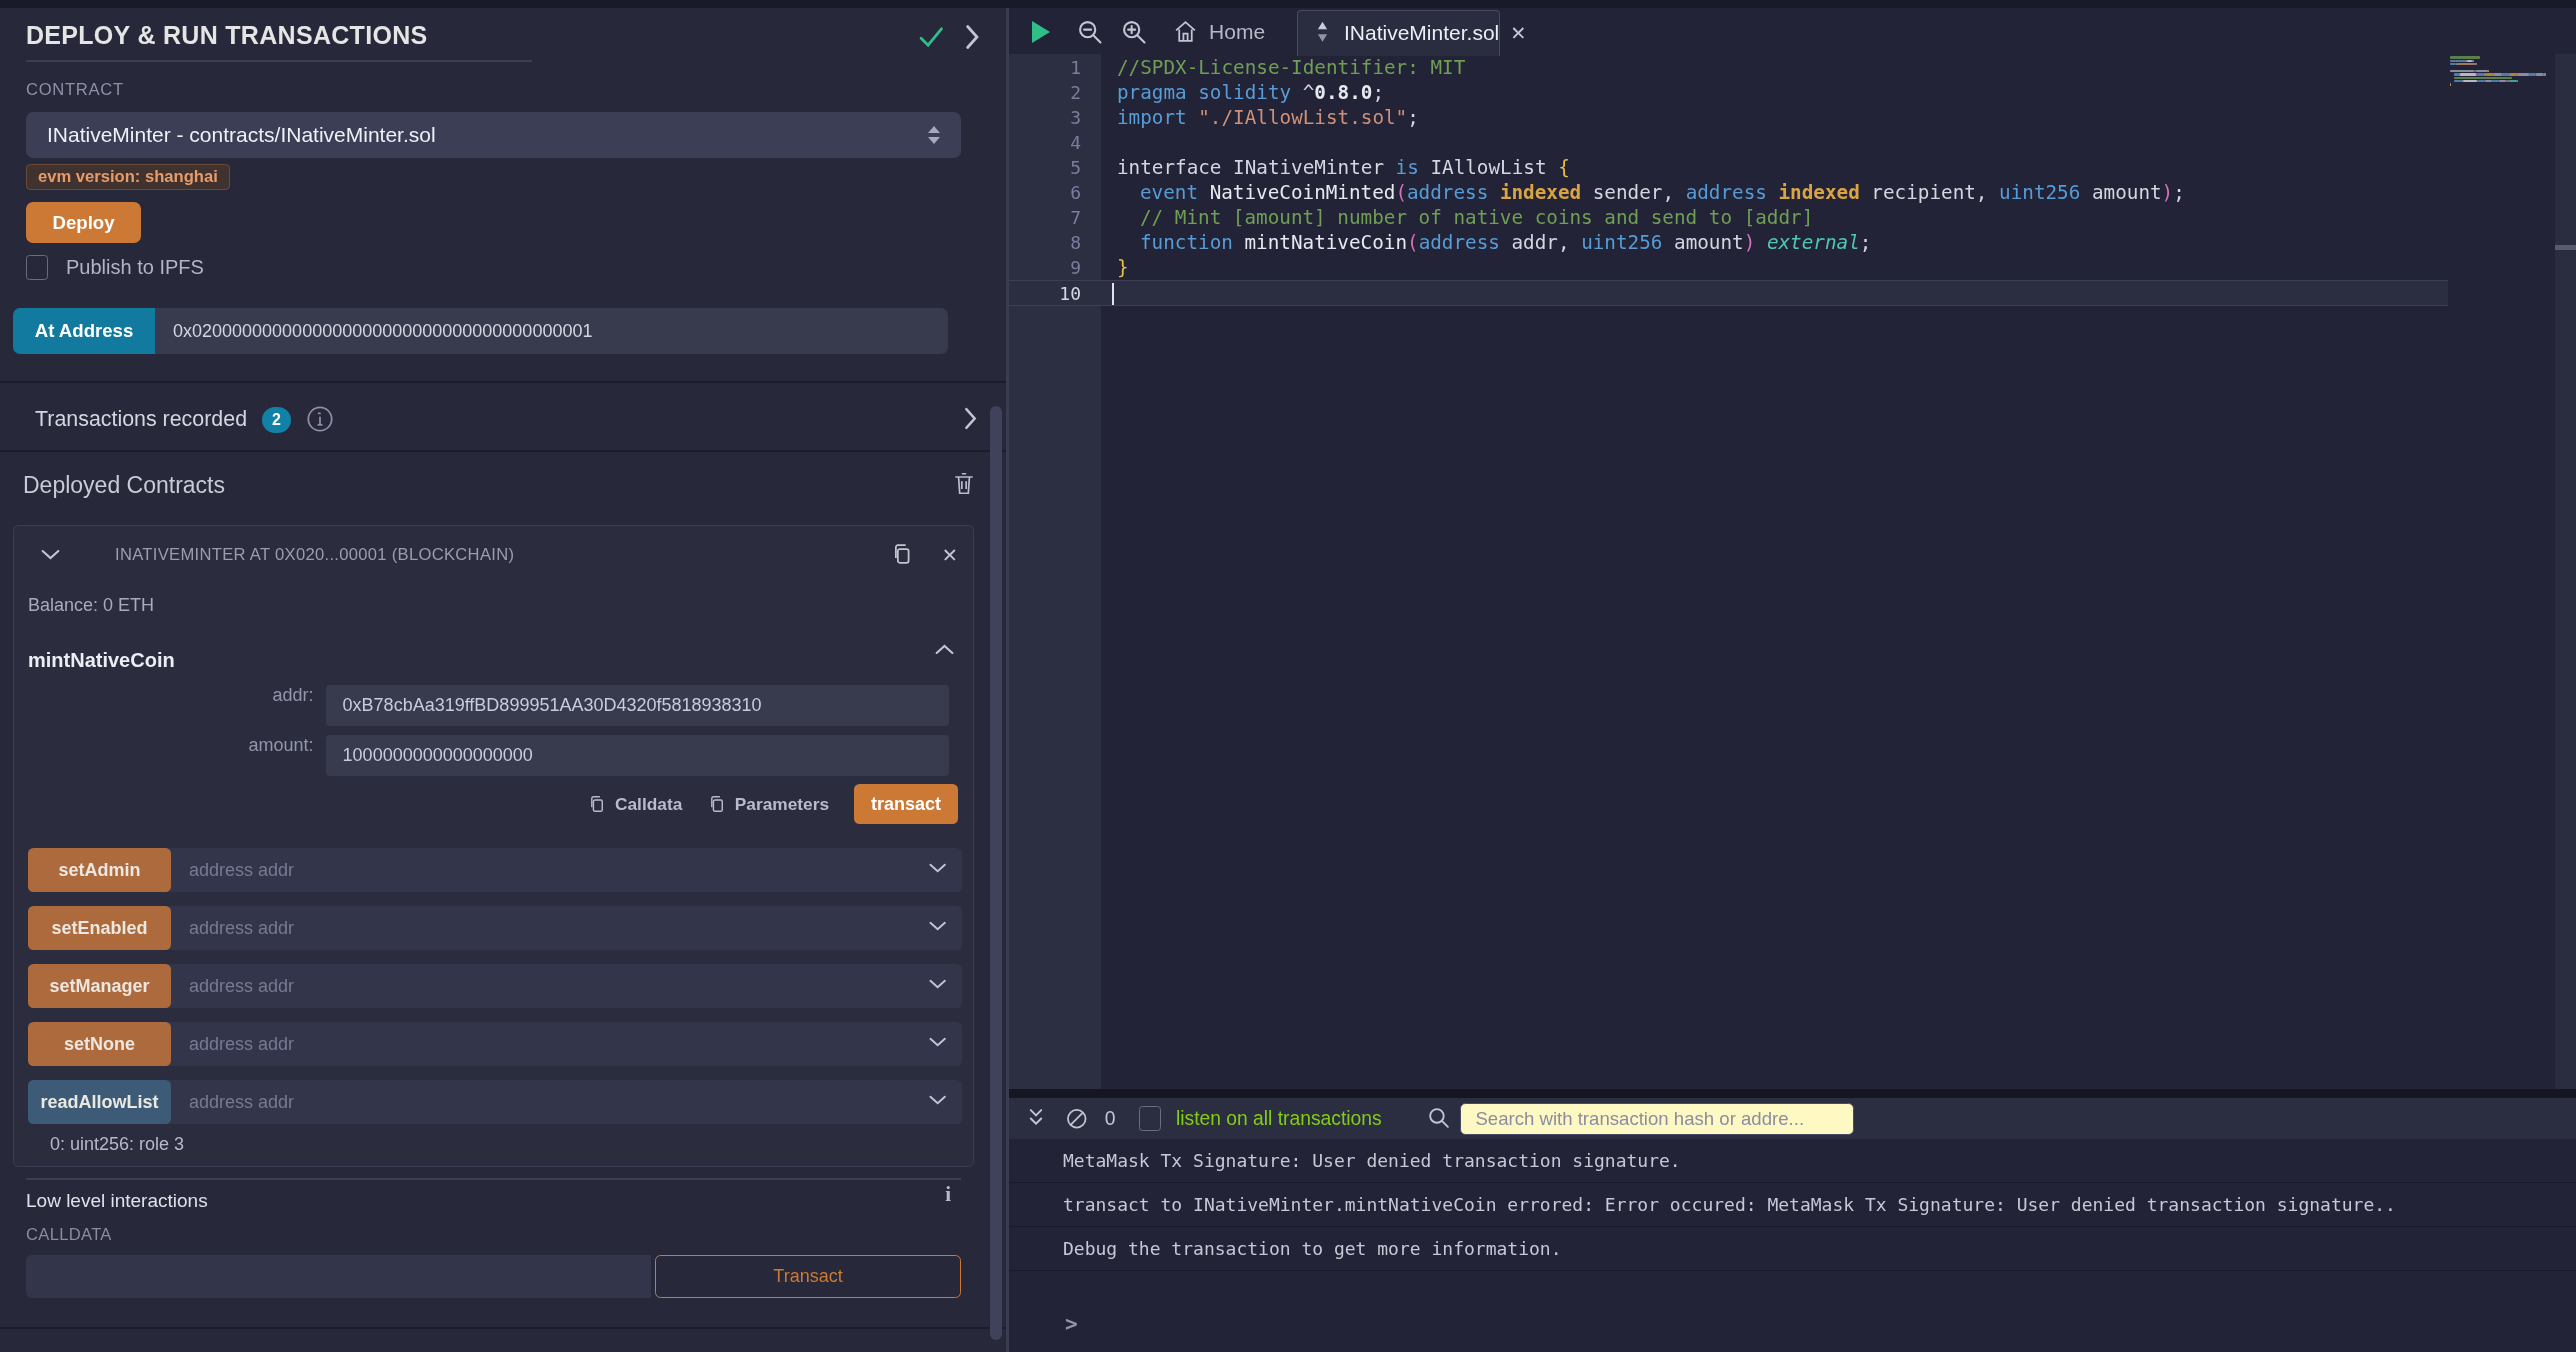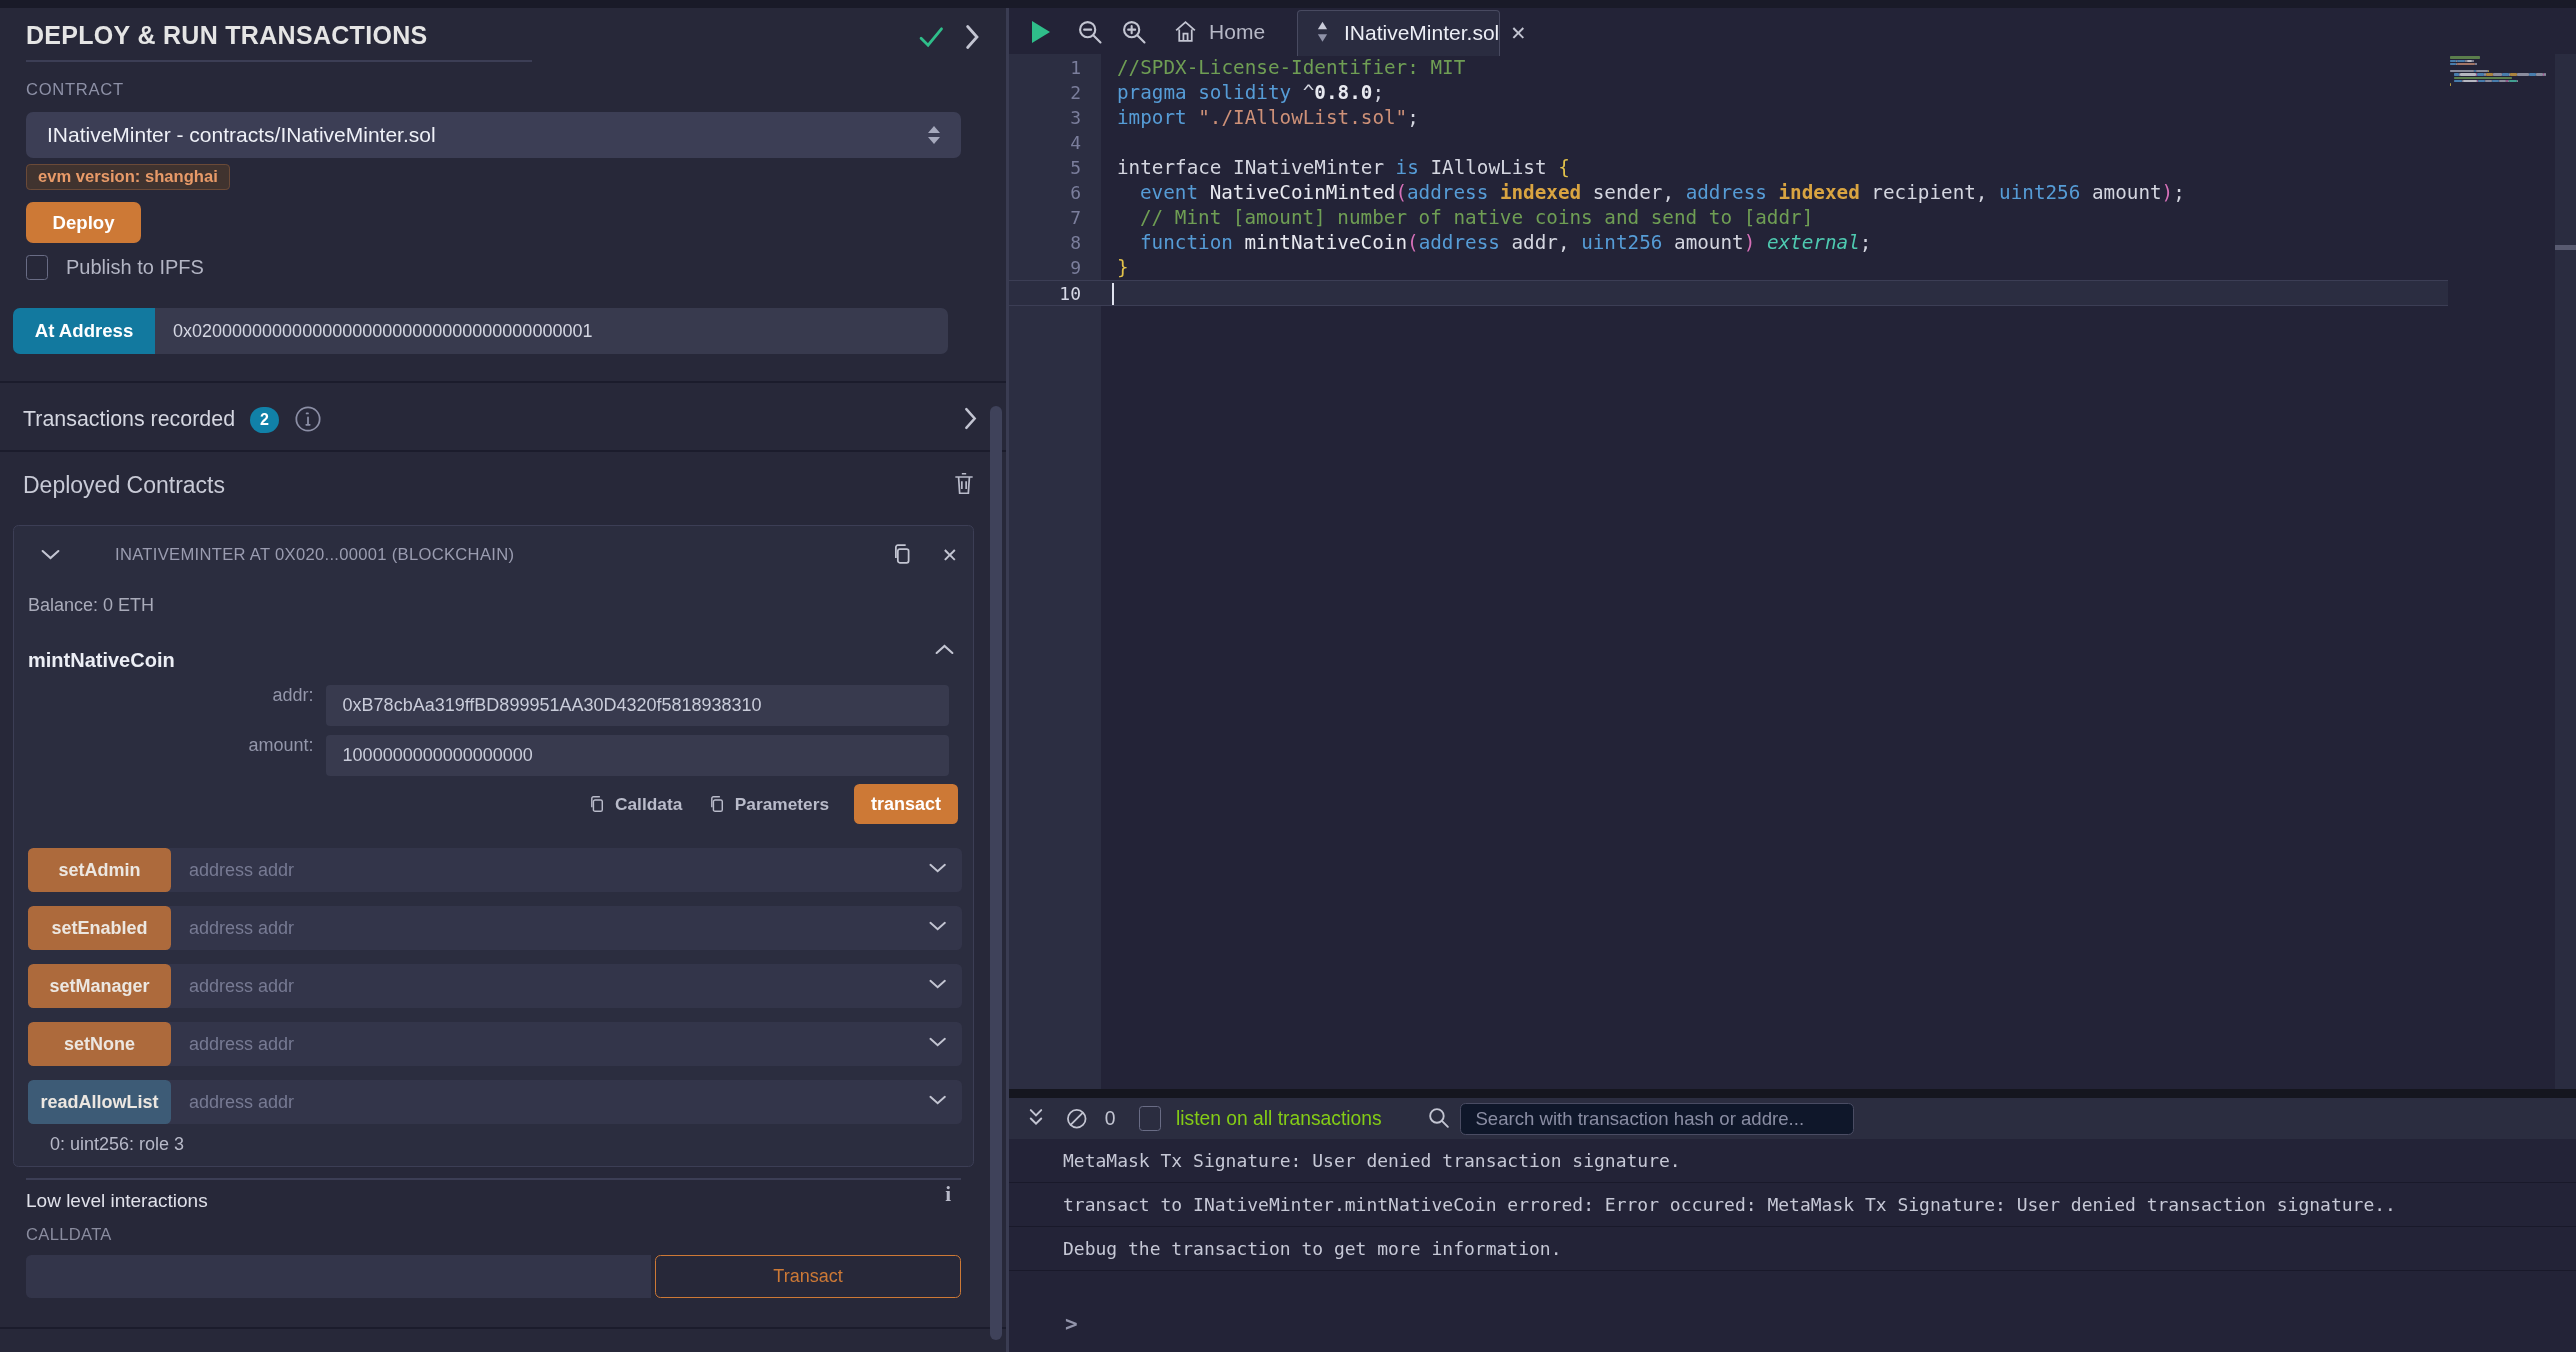--- a/index.html
+++ b/index.html
@@ -28,21 +28,21 @@
   .btn-deploy { position:absolute; left:26px; top:194px; width:115px; height:41px; background:#cd7936; border:none; border-radius:7px; color:#fff; font-size:18.6px; font-weight:bold; font-family:inherit; }
   .publish-row { position:absolute; left:26px; top:247px; display:flex; align-items:center; gap:18px; }
   .checkbox { width:22px; height:25px; border:1.4px solid #696c85; border-radius:3.5px; background:transparent; }
   .publish-row span { font-size:20px; color:#b3b5c4; }
 
   .ataddr-row { position:absolute; left:13px; top:300px; width:935px; height:46px; display:flex; border-radius:7px; overflow:hidden; }
   .btn-ataddr { width:142px; height:46px; background:#12799f; border:none; color:#fff; font-size:18.6px; font-weight:bold; font-family:inherit; }
   .ataddr-input { flex:1; background:#383a4e; display:flex; align-items:center; padding-left:18px; font-size:18px; color:#d4d6e2; }
 
   .hdiv-dark { position:absolute; left:0; width:1006px; height:1.4px; background:#1b1c2c; }
-  .tx-row { position:absolute; left:0; top:381px; width:1006px; height:61px; display:flex; align-items:center; padding-left:23px; }
+  .tx-row { position:absolute; left:0; top:381px; width:1006px; height:61px; display:flex; align-items:center; padding-left:35px; }
   .tx-row .tx-label { font-size:21.4px; color:#d4d6e0; }
   .tx-badge { margin-left:15px; min-width:29px; height:26px; padding:0 4.1px; border-radius:13px; background:#1181a8; color:#fff; font-size:16px; font-weight:bold; display:flex; align-items:center; justify-content:center; }
   .tx-chevron { position:absolute; right:28px; }
 
   .deployed-title { position:absolute; left:23px; top:464px; font-size:23px; color:#c8cad6; }
   .trash-btn { position:absolute; right:29px; top:461px; background:none; border:none; }
 
   .card { position:absolute; left:13px; top:517px; width:961px; height:642px; background:#2b2d3f; border:0.7px solid #3c3e55; border-radius:5.5px; }
   .card-header { position:absolute; left:0; top:12.4px; width:100%; height:33px; display:flex; align-items:center; }
   .card-title { margin-left:54px; font-size:16.6px; color:#9a9cb0; letter-spacing:0.3px; }
@@ -109,21 +109,21 @@
   .term-divider { position:absolute; left:1008px; top:1089px; width:1568px; height:9px; background:#15161f; }
 
   
   .terminal { position:absolute; left:1008px; top:1098px; width:1568px; height:254px; background:#232337; }
   .term-bar { position:absolute; left:0; top:0; width:100%; height:41px; background:#2b2d40; display:flex; align-items:center; }
   .term-bar .ticon { background:none; border:none; margin-left:16.6px; display:flex; align-items:center; }
   .term-count { margin-left:16.6px; font-size:19.3px; color:#c3c5d2; }
   .term-check { margin-left:23.5px; }
   .listen-label { margin-left:15px; font-size:19.3px; color:#84cc16; }
   .term-search-icon { margin-left:44px; }
-  .term-search { margin-left:9.7px; width:394px; height:32px; background:#0f172a; border:0.7px solid #4a4c63; border-radius:5.5px; color:#8a8da3; font-size:18.6px; padding:0 14px; font-family:inherit; }
+  .term-search { margin-left:9.7px; width:394px; height:32px; background:#fef9c3; border:0.7px solid #4a4c63; border-radius:5.5px; color:#8a8da3; font-size:18.6px; padding:0 14px; font-family:inherit; }
   .term-search::placeholder { color:#8a8da3; }
   .term-msgs { position:absolute; left:0; top:41px; width:100%; }
   .t-msg { height:44px; display:flex; align-items:center; padding-left:55px; font-family:"DejaVu Sans Mono", monospace; font-size:18px; color:#c6c8d6; border-bottom:0.7px solid rgba(18,19,32,0.55); }
   .term-prompt { position:absolute; left:57px; top:214px; font-family:"DejaVu Sans Mono", monospace; font-size:21px; font-weight:bold; color:#9294aa; }
 </style>
 </head>
 <body>
 
 <div class="app">
   <div class="topstrip"></div>

